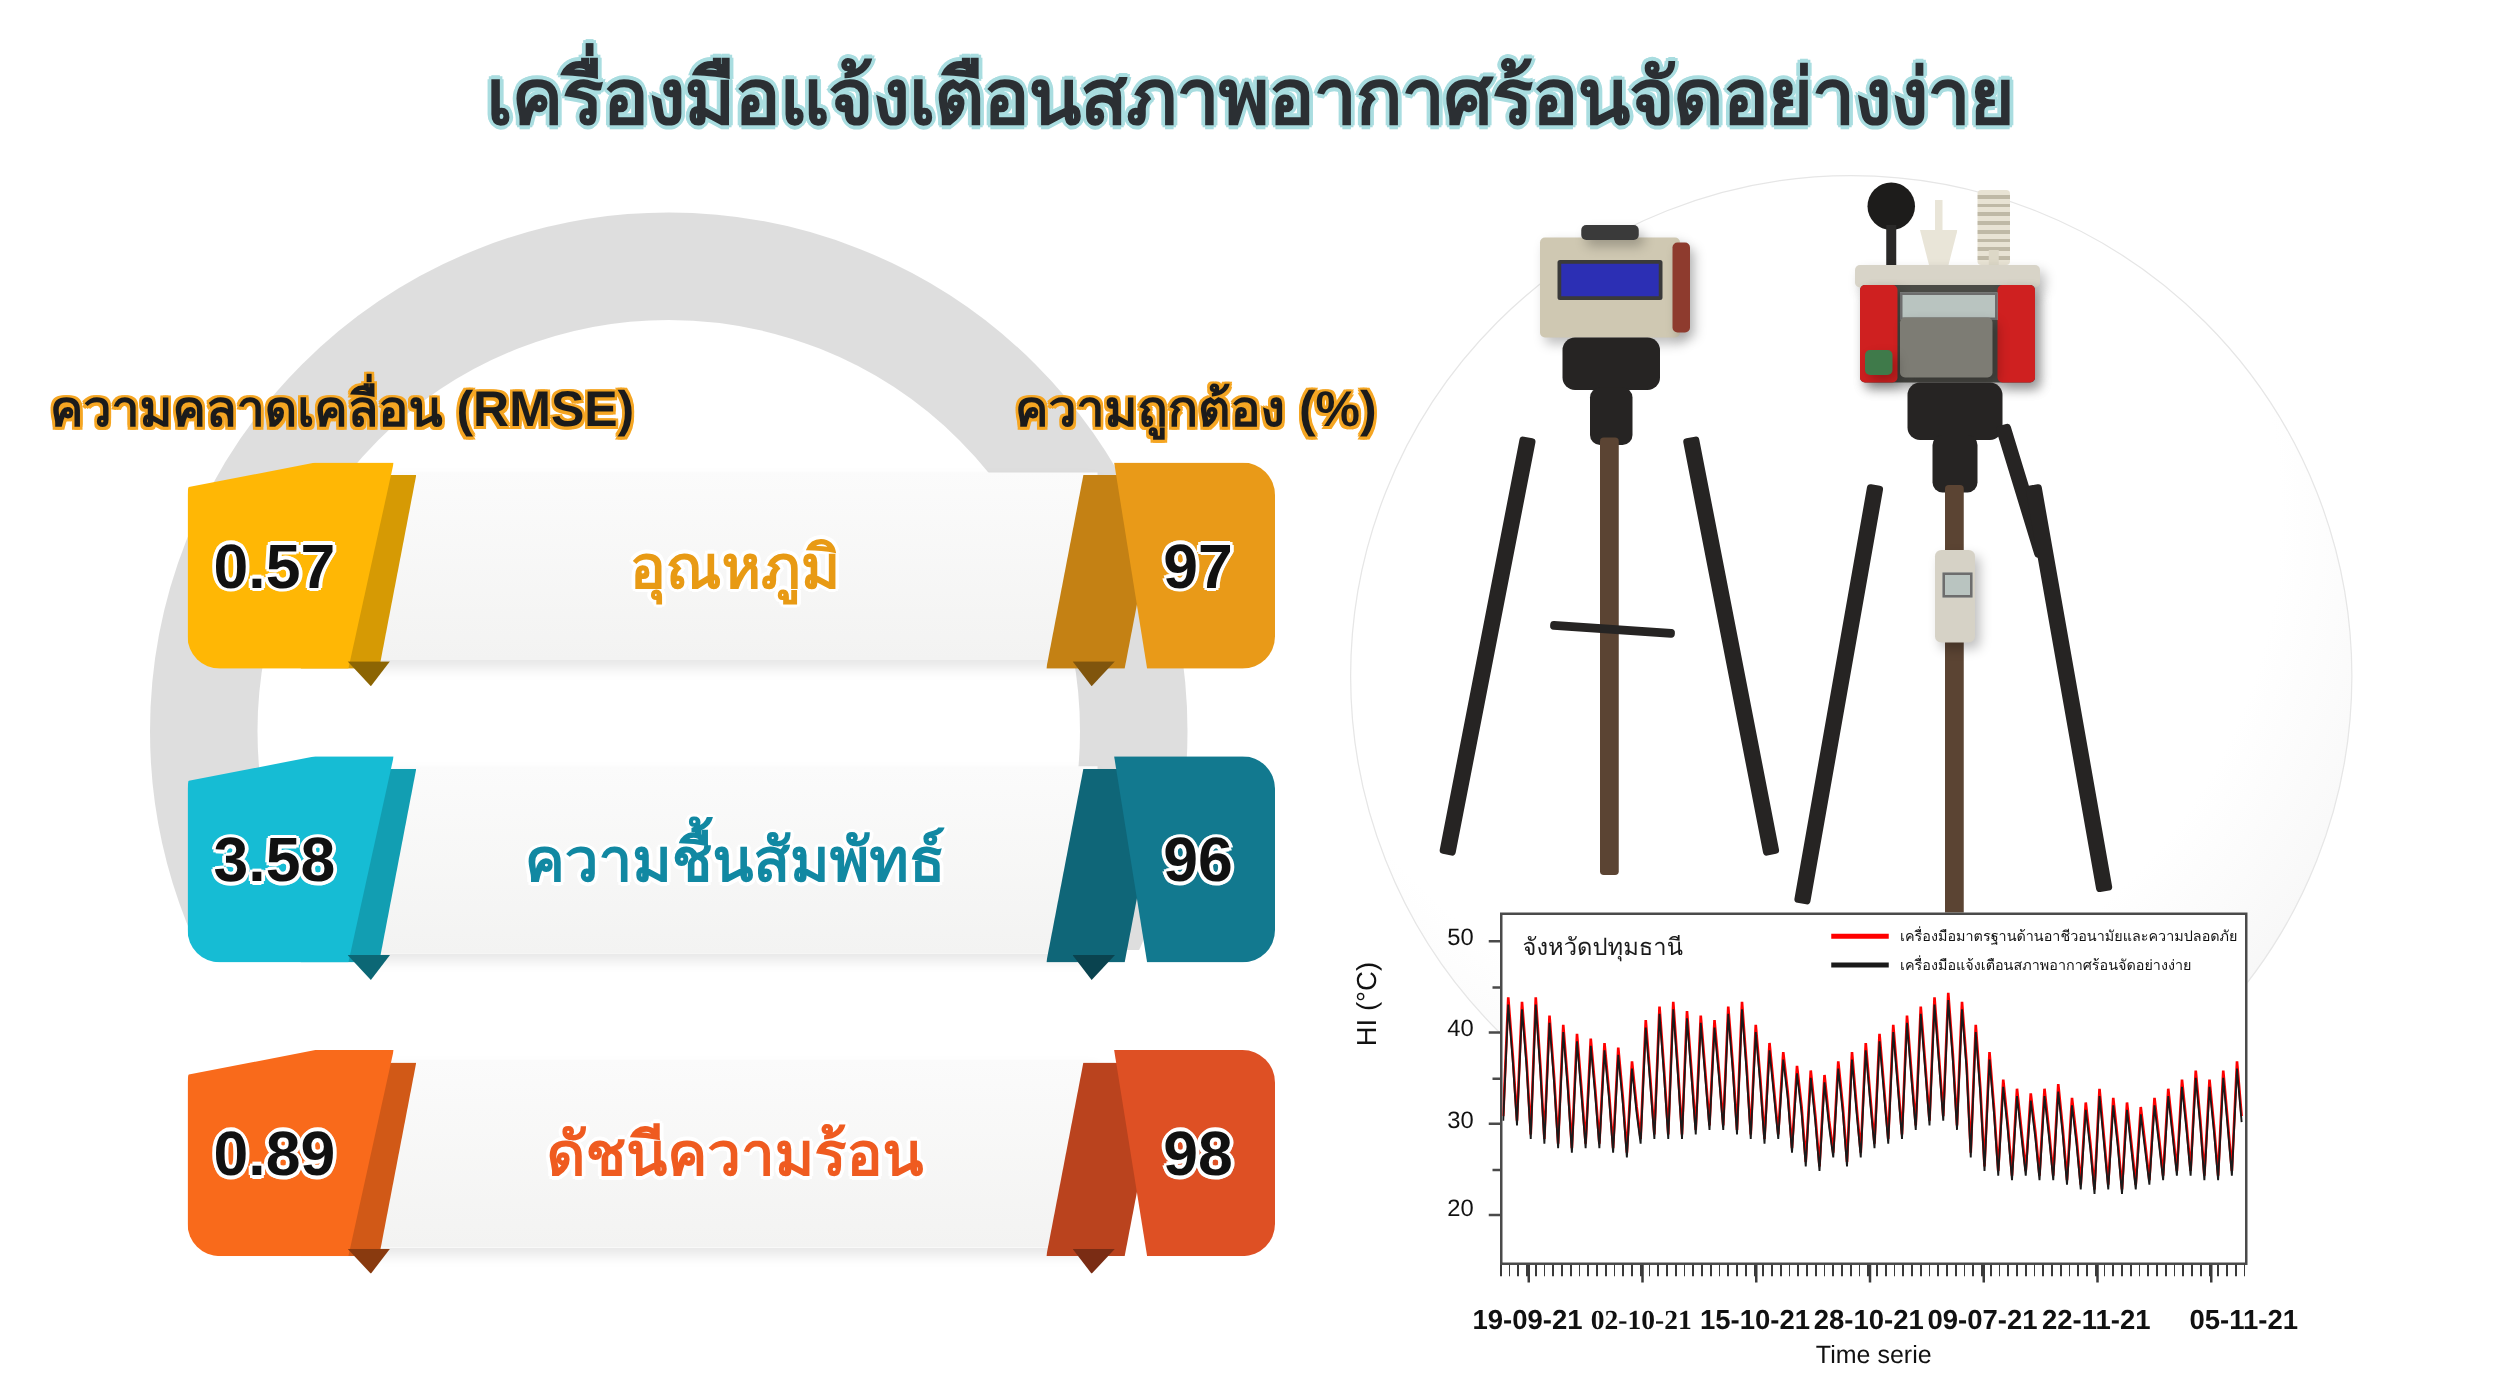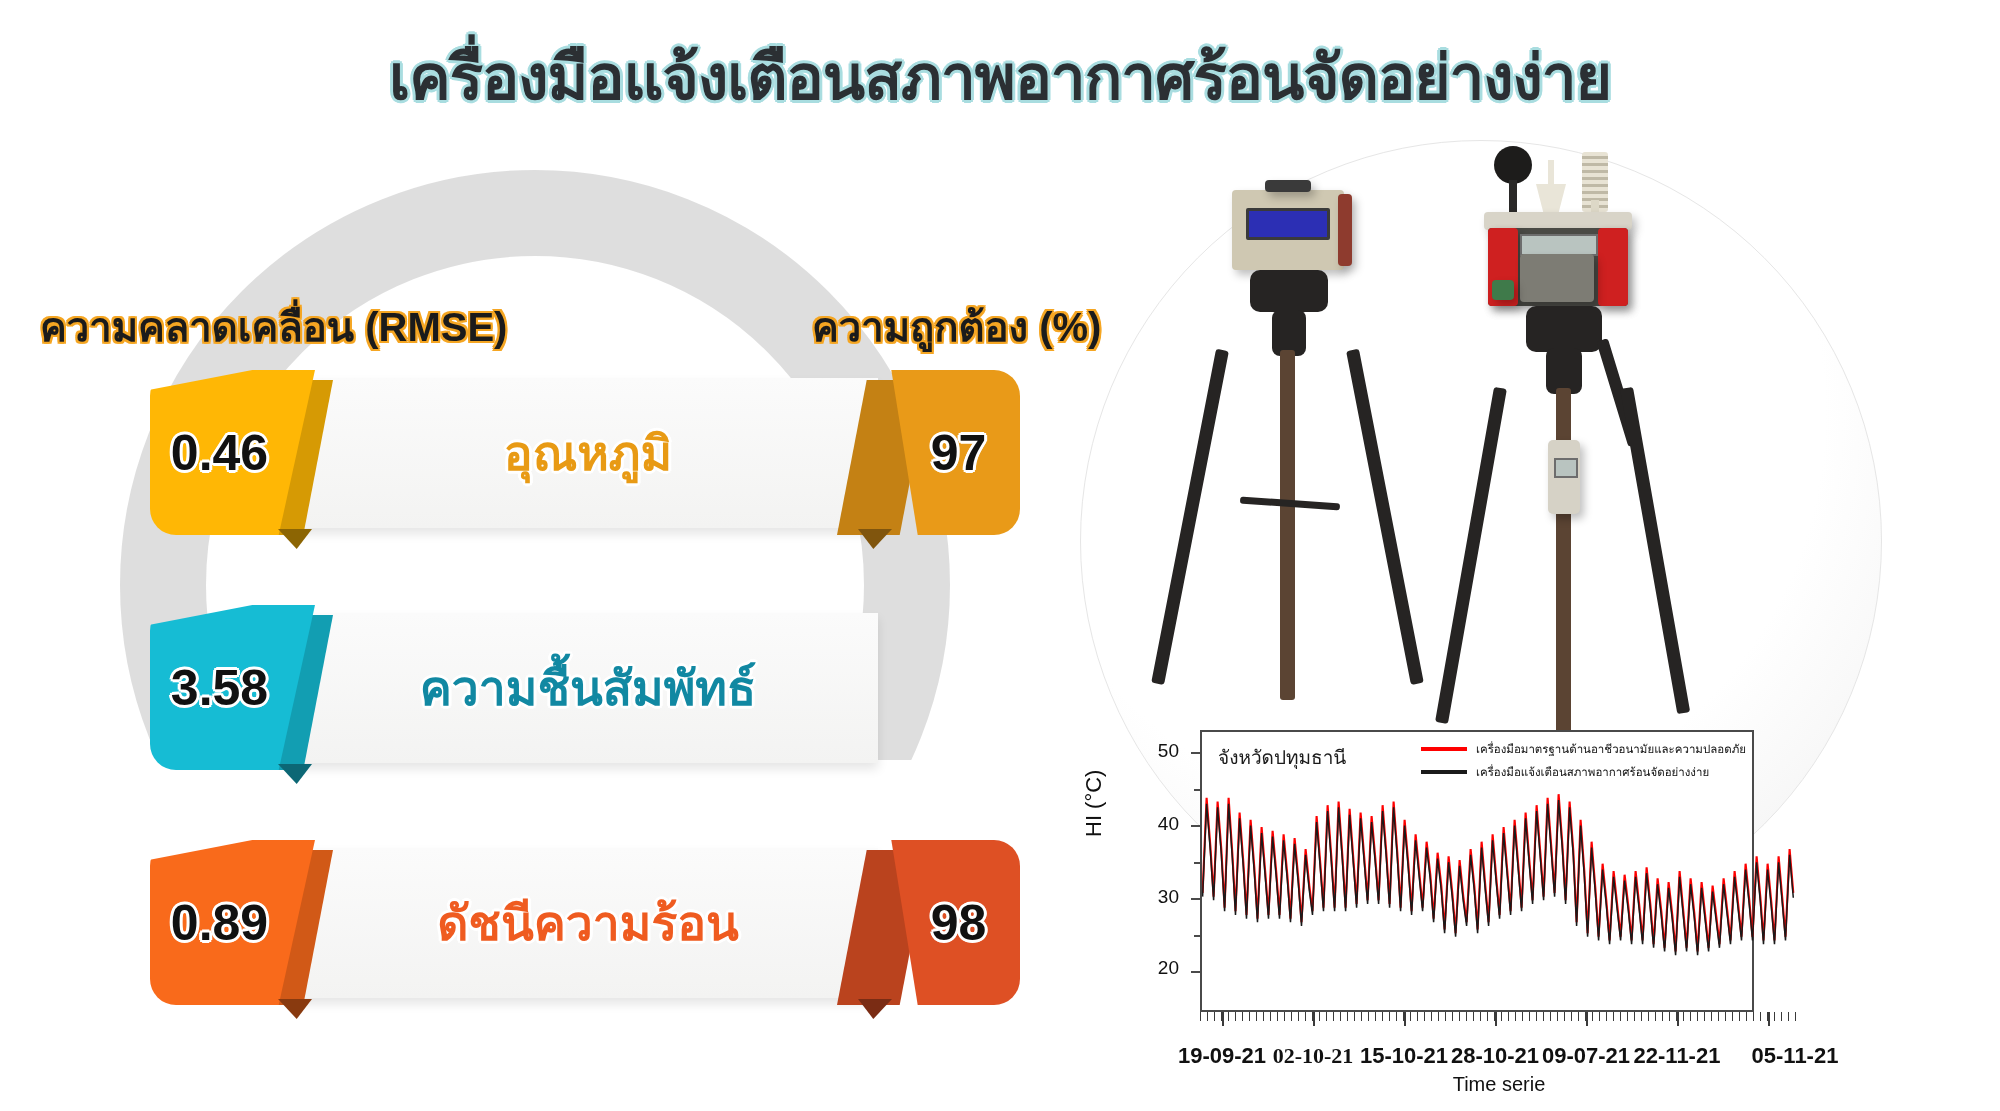--- a/index.html
+++ b/index.html
@@ -126,21 +126,21 @@
   .globe{position:absolute;background:#1d1c1b;border-radius:50%;}
   .stalk{position:absolute;background:#2a2928;}
   .shield{position:absolute;background:repeating-linear-gradient(180deg,#e8e3d4 0 4px,#bfb9a6 4px 7px);border-radius:3px;}
   .wick{position:absolute;background:#e9e5d8;}
   
   #chart{
     position:absolute;left:1085px;top:725px;width:740px;height:370px;
     background:transparent;
   }
   #plotbox{
-    position:absolute;left:115px;top:5px;width:554px;height:282px;
+    position:absolute;left:115px;top:5px;width:598px;height:282px;
     border:2px solid #4a4a4a;background:#ffffff;box-sizing:border-box;
   }
   #chart-subtitle{
     position:absolute;left:16px;top:10px;font-size:19px;color:#1b1b1b;
     white-space:nowrap;
   }
   #legend{position:absolute;right:6px;top:8px;}
   .legend-row{display:flex;align-items:center;margin-bottom:5px;}
   .legend-swatch{width:46px;height:4px;margin-right:9px;}
   .legend-text{font-size:11.5px;color:#111;white-space:nowrap;}
@@ -175,39 +175,45 @@
 <div class="col-head" id="head-right">ความถูกต้อง (%)</div>
 
 <div class="row row-1">
   <div class="panel">
     <div class="panel-label" style="color: rgb(232, 154, 20);">อุณหภูมิ</div>
   </div>
   <div class="cap cap-left">
     <div class="cap-fold" style="background: rgb(255, 183, 5);"></div>
     <div class="cap-shape" style="background: rgb(255, 183, 5);"></div>
     <div class="cap-notch" style="background: rgb(255, 183, 5);"></div>
-    <div class="cap-value">0.46</div>
+    <div class="cap-value">0.57</div>
   </div>
   <div class="cap cap-right">
     <div class="cap-fold" style="background: rgb(233, 154, 24);"></div>
     <div class="cap-shape" style="background: rgb(233, 154, 24);"></div>
     <div class="cap-notch" style="background: rgb(233, 154, 24);"></div>
     <div class="cap-value">97</div>
   </div>
 </div>
 
 <div class="row row-2">
   <div class="panel">
     <div class="panel-label" style="color: rgb(17, 136, 162);">ความชื้นสัมพัทธ์</div>
   </div>
   <div class="cap cap-left">
     <div class="cap-fold" style="background: rgb(22, 188, 212);"></div>
     <div class="cap-shape" style="background: rgb(22, 188, 212);"></div>
     <div class="cap-notch" style="background: rgb(22, 188, 212);"></div>
     <div class="cap-value">3.58</div>
+  </div>
+  <div class="cap cap-right">
+    <div class="cap-fold" style="background: rgb(18, 121, 143);"></div>
+    <div class="cap-shape" style="background: rgb(18, 121, 143);"></div>
+    <div class="cap-notch" style="background: rgb(18, 121, 143);"></div>
+    <div class="cap-value">96</div>
   </div>
 </div>
 
 <div class="row row-3">
   <div class="panel">
     <div class="panel-label" style="color: rgb(239, 91, 32);">ดัชนีความร้อน</div>
   </div>
   <div class="cap cap-left">
     <div class="cap-fold" style="background: rgb(249, 106, 27);"></div>
     <div class="cap-shape" style="background: rgb(249, 106, 27);"></div>

